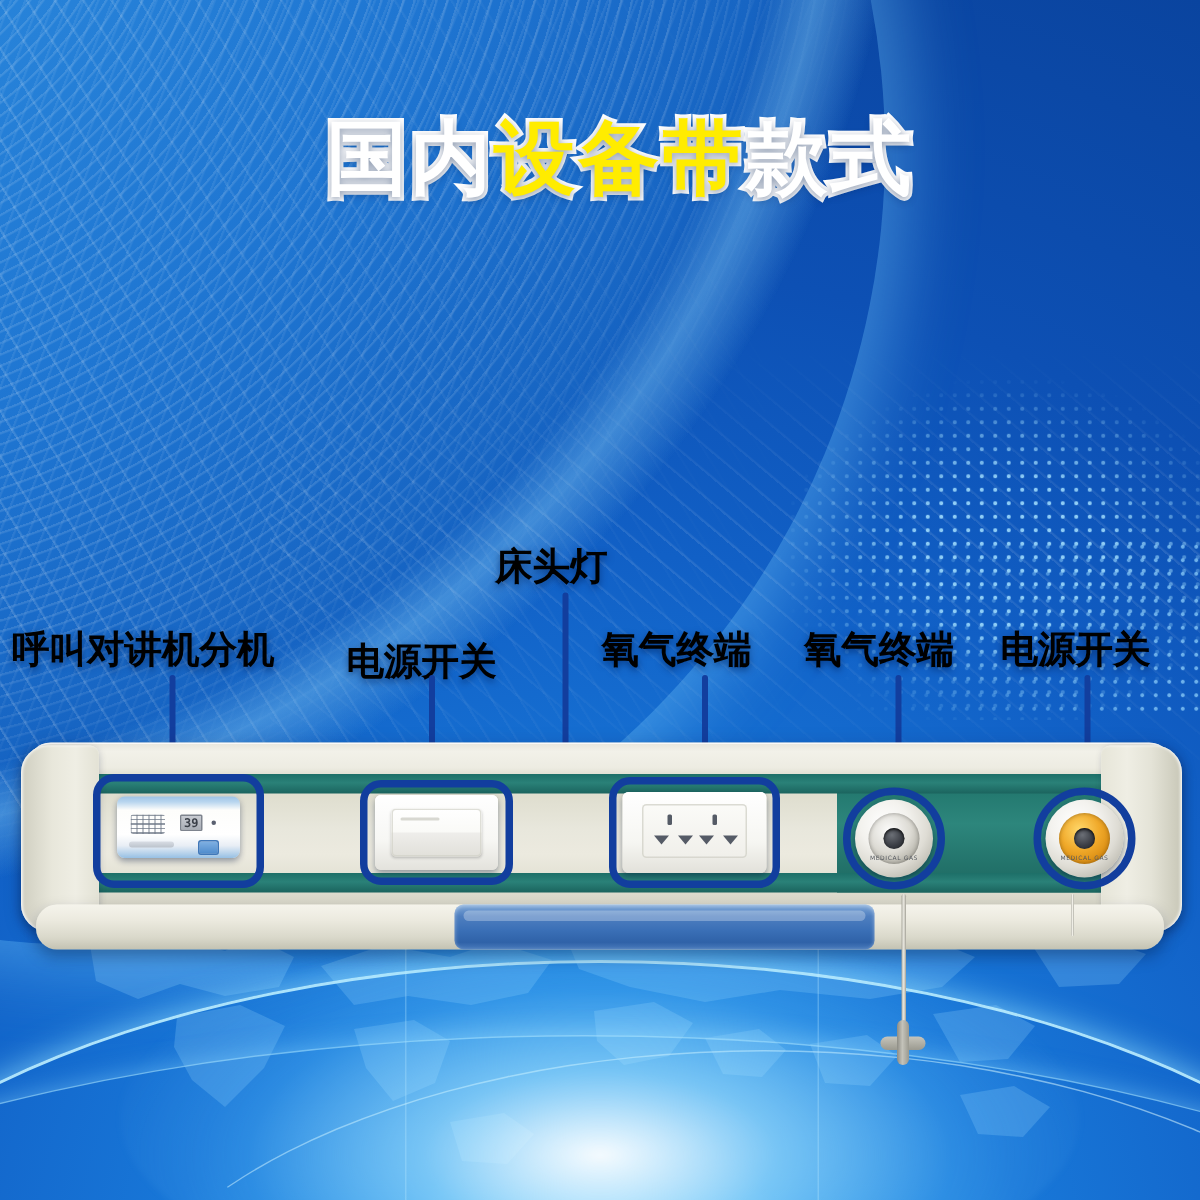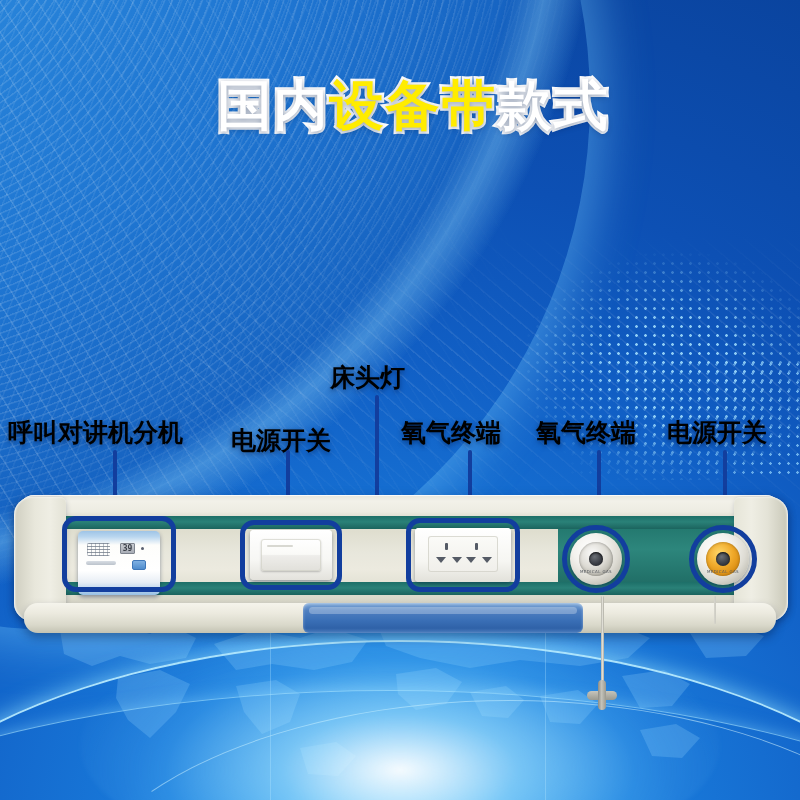--- a/index.html
+++ b/index.html
@@ -208,21 +208,21 @@
     background:linear-gradient(to bottom, #7ea8d8 0%, #4f7fc0 26%, #3a6fb6 58%, #2f62a8 84%, #4b7cbd 100%);
     box-shadow:inset 0 1px 3px rgba(255,255,255,.45);
   }
   .rail-lamp::after{
     content:""; position:absolute; left:6px; top:4px; right:6px; height:7px;
     border-radius:5px; background:rgba(255,255,255,.28);
   }
 
   
   .intercom {
-    position:absolute; left:78px; top:531px; width:82px; height:64px;
+    position:absolute; left:78px; top:531px; width:82px; height:41px;
     border-radius:5px;
     background:linear-gradient(to bottom,#9ec4e6 0%,#b9d6ef 9%,#fdfdfb 22%,#ffffff 62%,#e8eef5 80%,#97c0e4 100%);
     box-shadow:0 2px 4px rgba(0,20,60,.4);
   }
   .ic-grille {
     position:absolute; left:9px; top:12px; width:23px; height:13px;
     background-image:
       repeating-linear-gradient(to bottom, rgba(110,120,135,.75) 0 1px, rgba(0,0,0,0) 1px 3px),
       repeating-linear-gradient(to right, rgba(110,120,135,.45) 0 1px, rgba(0,0,0,0) 1px 4px);
     border-radius:2px;

